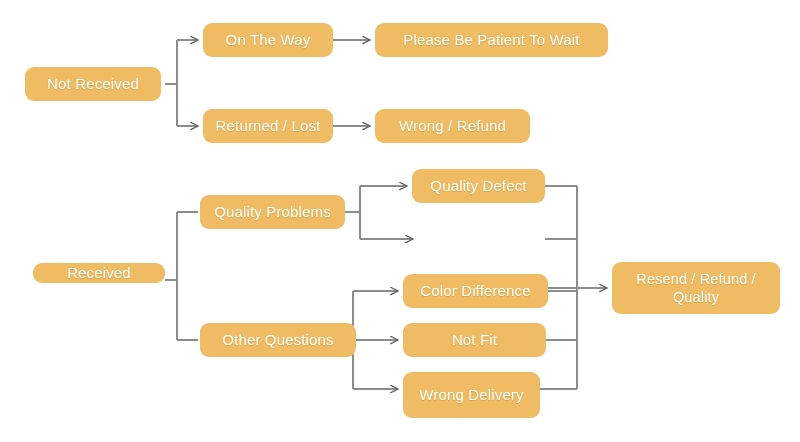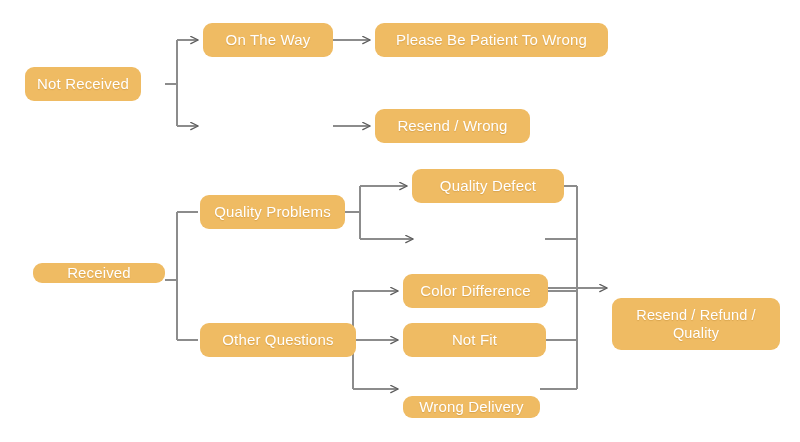--- a/index.html
+++ b/index.html
@@ -41,21 +41,20 @@
     font-weight: 400;
     line-height: 1.18;
     letter-spacing: 0.15px;
     text-shadow: 0 1px 1px rgba(150, 95, 10, 0.25);
     padding: 8px 6px;
     user-select: none;
   }
   .node.two-line {
     font-size: 14.5px;
     line-height: 1.25;
-    margin-top: 36px;
   }
 </style>
 </head>
 <body>
 
 <div id="flowchart-canvas">
 
   <svg id="edge-layer" viewBox="0 0 800 442" width="800" height="442" xmlns="http://www.w3.org/2000/svg">
     <defs>
       <marker id="arrowhead" markerWidth="9" markerHeight="9" refX="8.2" refY="4.2" orient="auto" markerUnits="userSpaceOnUse">
@@ -90,42 +89,43 @@
       <path d="M545,186 L577,186"></path>
       <path d="M545,239 L577,239"></path>
       <path d="M548,291 L577,291"></path>
       <path d="M538,340 L577,340"></path>
       <path d="M540,389 L577,389"></path>
       <path d="M577,186 L577,389"></path>
       <path d="M542,288 L607,288" marker-end="url(#arrowhead)"></path>
     </g>
   </svg>
 
-  <div class="node" style="left:25px; top:67px; width:116px; height:34px;">Not Received</div>
+  <div class="node" style="left:25px; top:67px; width:136px; height:34px;">Not Received</div>
 
   <div class="node" style="left:33px; top:263px; width:132px; height:20px;">Received</div>
 
   <div class="node" style="left:203px; top:23px; width:130px; height:34px;">On The Way</div>
 
+  <div class="node" style="left:203px; top:109px; width:130px; height:34px;">Returned / Lost</div>
 
-  <div class="node" style="left:375px; top:23px; width:233px; height:34px;">Please Be Patient To Wrong</div>
+  <div class="node" style="left:375px; top:23px; width:233px; height:34px;">Please Be Patient To Wait</div>
 
-  <div class="node" style="left:375px; top:109px; width:155px; height:34px;">Resend / Wrong</div>
+  <div class="node" style="left:375px; top:109px; width:155px; height:34px;">Wrong / Refund</div>
 
   <div class="node" style="left:200px; top:195px; width:145px; height:34px;">Quality Problems</div>
 
   <div class="node" style="left:200px; top:323px; width:156px; height:34px;">Other Questions</div>
 
-  <div class="node" style="left:412px; top:169px; width:152px; height:34px;">Quality Defect</div>
+  <div class="node" style="left:412px; top:169px; width:133px; height:34px;">Quality Defect</div>
 
 
   <div class="node" style="left:403px; top:274px; width:145px; height:34px;">Color Difference</div>
 
   <div class="node" style="left:403px; top:323px; width:143px; height:34px;">Not Fit</div>
 
-  <div class="node" style="left:403px; top:396px; width:137px; height:22px;">Wrong Delivery</div>
+  <div class="node" style="left:403px; top:372px; width:137px; height:46px;">Wrong Delivery</div>
 
   <div class="node two-line" style="left:612px; top:262px; width:168px; height:52px; flex-direction:column;">
     <span>Resend / Refund /</span>
     <span>Quality</span>
   </div>
 
 </div>
 
 </body></html>

